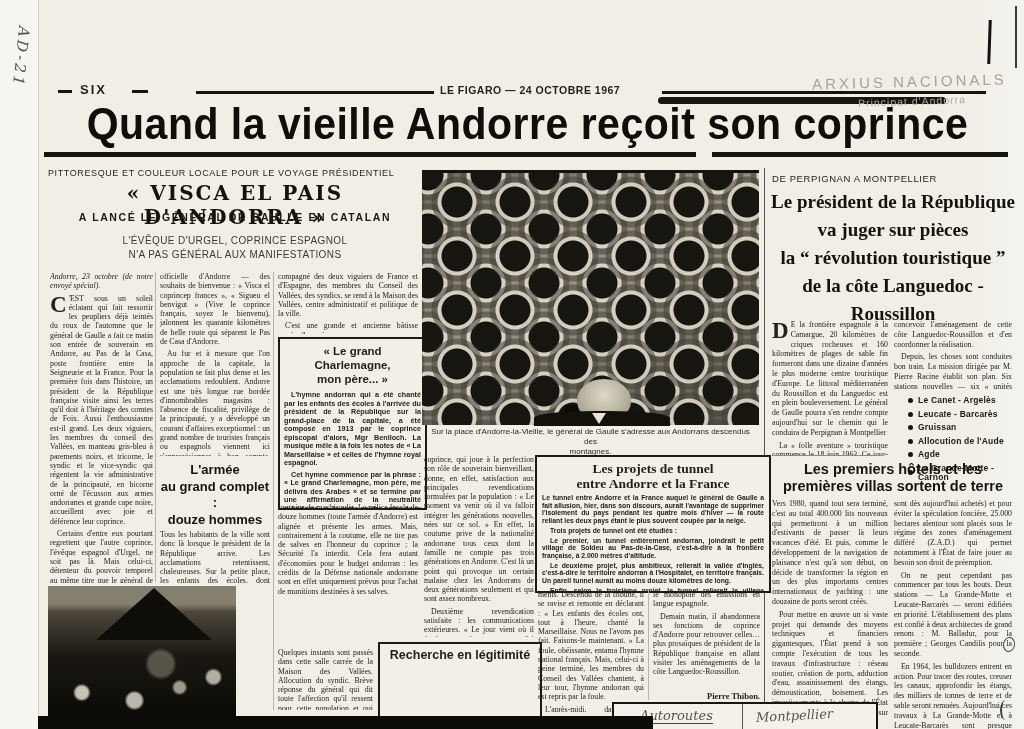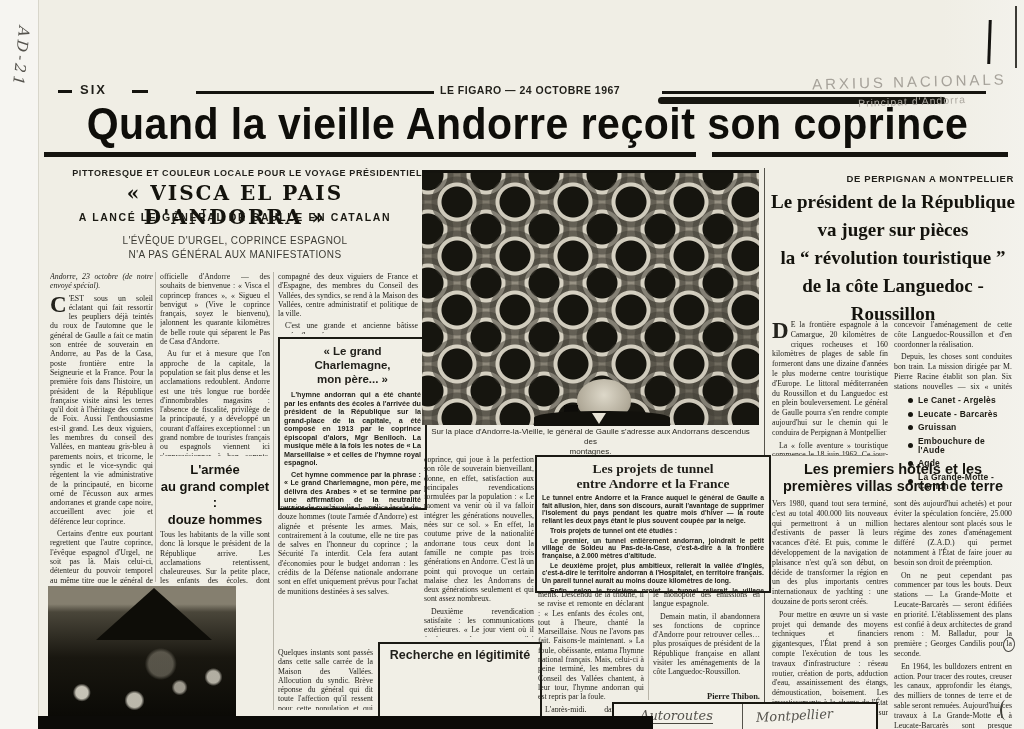--- a/index.html
+++ b/index.html
@@ -11,21 +11,21 @@
   .serif{font-family:"Liberation Serif",serif;}
   .col{font-size:7.8px;line-height:9.3px;text-align:justify;overflow:hidden;color:#23221c;}
   .col p{margin:0 0 3px 0;text-indent:7px;}
   .col p.noind{text-indent:0;}
   .dateline{font-style:italic;text-indent:0 !important;}
   .dropcap{float:left;font:700 23px/19px "Liberation Serif",serif;padding:1px 2px 0 0;}
   .rule{background:#15140f;}
   .vrule{background:#b7b4a8;width:1px;}
   .boxed{border:2px solid #1b1a14;background:#f1efe6;overflow:hidden;}
   .box-title{font-weight:700;text-align:center;}
-  .kicker{font-weight:700;letter-spacing:.6px;text-align:right;}
+  .kicker{font-weight:400;letter-spacing:.6px;text-align:left;}
   .deck{color:#3c3b34;text-align:center;letter-spacing:.4px;}
   .bullet-row{display:flex;align-items:center;gap:5px;margin:0 0 4.5px 14px;}
   .dot{width:5px;height:5px;border-radius:50%;background:#17160f;flex:0 0 auto;}
   .bullet-label{font:700 8.5px/9px "Liberation Sans",sans-serif;letter-spacing:.2px;color:#1c1b14;}
   .photo-center{background-color:#8f8a7b;border-top:3px solid #14130e;
     background-image:
       radial-gradient(circle, #16150f 0 15px, rgba(226,221,206,.85) 16px 19px, rgba(66,63,54,.55) 20px 25px, transparent 26px),
       radial-gradient(circle, #16150f 0 15px, rgba(226,221,206,.85) 16px 19px, rgba(66,63,54,.55) 20px 25px, transparent 26px),
       linear-gradient(155deg,#716c5f,#9a9486 45%,#585449);
     background-size:58px 54px,58px 54px,100% 100%;
@@ -209,21 +209,21 @@
     <div class="bullet-row">
         <span class="dot"></span>
         <span class="bullet-label">Leucate - Barcarès</span>
       </div>
     <div class="bullet-row">
         <span class="dot"></span>
         <span class="bullet-label">Gruissan</span>
       </div>
     <div class="bullet-row">
         <span class="dot"></span>
-        <span class="bullet-label">Embouchure de l'Aude</span>
+        <span class="bullet-label">Allocution de l'Aude</span>
       </div>
     <div class="bullet-row">
         <span class="dot"></span>
         <span class="bullet-label">Agde</span>
       </div>
     <div class="bullet-row">
         <span class="dot"></span>
         <span class="bullet-label">La Grande-Motte - Carnon</span>
       </div>
   </div>

